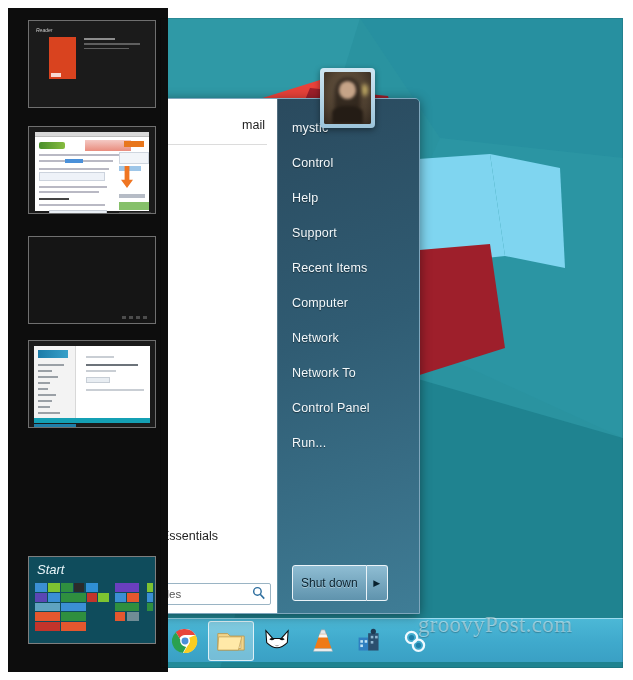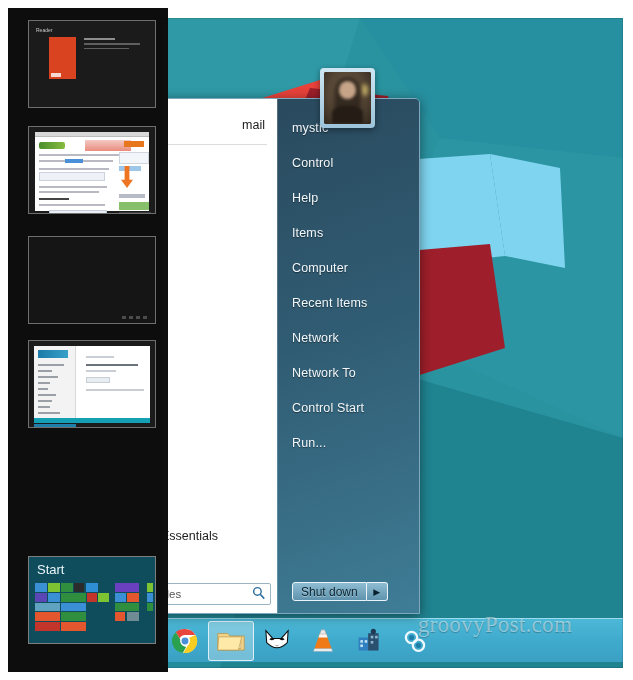--- a/index.html
+++ b/index.html
@@ -32,21 +32,21 @@
   #sm-search .mag { margin-left:auto; }
 
   #sm-right { position:absolute; left:124px; top:0; width:144px; height:100%;
               background:linear-gradient(160deg,#2a4a5e 0%,#305c73 45%,#3f7d96 100%);
               border-left:1px solid rgba(255,255,255,.18); }
   #sm-right ul { list-style:none; padding:12px 0 0 0; }
   #sm-right li { font-size:12.5px; color:#f2f8fb; padding:5px 0 5px 14px;
                  letter-spacing:.15px; text-shadow:0 1px 1px rgba(0,0,0,.45);
                  height:35px; line-height:25px; }
   #sm-shut { position:absolute; left:14px; bottom:12px; display:flex; align-items:stretch;
-             height:19px; }
+             height:36px; }
   .shut-main { background:linear-gradient(#8fbdd3,#5f93ad); border:1px solid #eaf3f8;
                border-radius:3px 0 0 3px; color:#08212e; font-size:12px;
                padding:0 8px; display:flex; align-items:center;
                text-shadow:0 1px 0 rgba(255,255,255,.4); }
   .shut-arrow { width:21px; background:linear-gradient(#8fbdd3,#5f93ad);
                 border:1px solid #eaf3f8; border-left:none; border-radius:0 3px 3px 0;
                 display:flex; align-items:center; justify-content:center;
                 font-size:9px; color:#08212e; }
 
   
@@ -77,21 +77,21 @@
                    border:1px solid rgba(255,255,255,.75); border-radius:3px; }
 
   
   #watermark { position:absolute; left:418px; top:612px; font-family:"Liberation Serif", serif;
                font-size:23px; color:rgba(255,255,255,.45);
                text-shadow:0 1px 1px rgba(0,0,0,.25); white-space:nowrap;
                letter-spacing:.3px; }
 
   
   #switcher { position:absolute; left:8px; top:8px; width:160px; height:664px;
-              background:#0d0d0d; }
+              background:#0d0d0d;font-style:italic; }
   .thumb { position:absolute; left:20px; width:128px; height:88px;
            border:1px solid #6f6f6f; overflow:hidden; background:#191919; }
   .thumb.t1 { top:12px; }
   .thumb.t2 { top:118px; }
   .thumb.t3 { top:228px; }
   .thumb.t4 { top:332px; }
 
   
   .rd { position:absolute; inset:0; background:#1b1b1b; }
   .rd-hdr { position:absolute; left:7px; top:6px; font-size:5px; color:#c8c8c8; }
@@ -256,26 +256,26 @@
           </svg>
         </span>
       </div>
     </div>
 
     <div id="sm-right">
       <ul>
         <li>mystic</li>
         <li>Control</li>
         <li>Help</li>
-        <li>Items</li>
+        <li>Support</li>
+        <li>Recent Items</li>
         <li>Computer</li>
-        <li>Recent Items</li>
         <li>Network</li>
         <li>Network To</li>
-        <li>Control Start</li>
+        <li>Control Panel</li>
         <li>Run...</li>
       </ul>
       <div id="sm-shut">
         <div class="shut-main">Shut down</div>
         <div class="shut-arrow">▶</div>
       </div>
     </div>
   </div>
 
   <div id="avatar">

